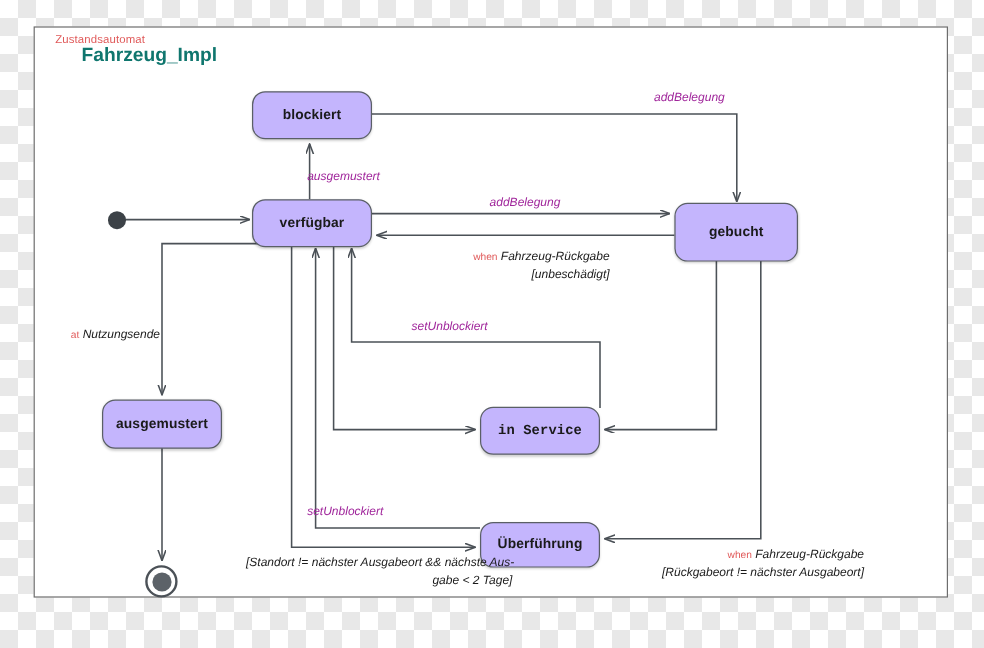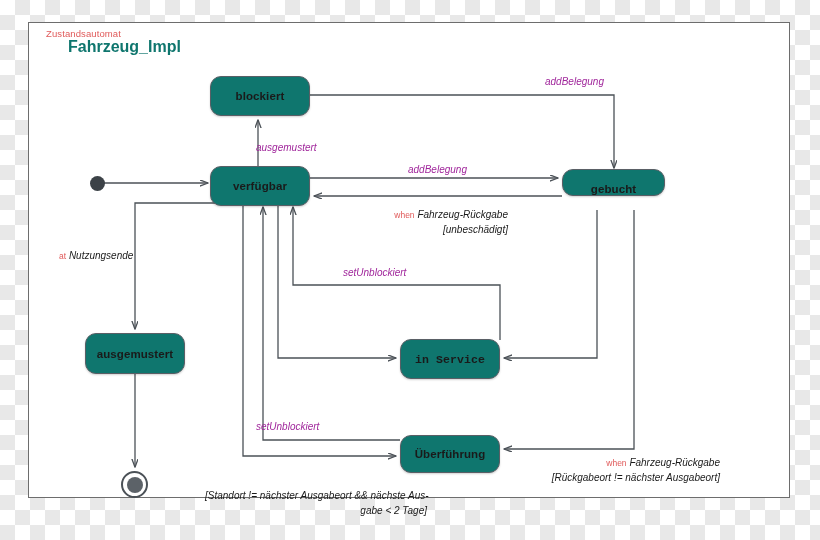--- a/index.html
+++ b/index.html
@@ -59,21 +59,21 @@
     left: 0;
     top: 0;
     width: 820px;
     height: 540px;
     pointer-events: none;
   }
   
   .state {
     position: absolute;
     box-sizing: border-box;
-    background: #0f766e;
+    background: #c4b5fd;
     border: 1.3px solid #5a5f66;
     border-radius: 11px;
     display: flex;
     align-items: center;
     justify-content: center;
     box-shadow: 0 1px 2px rgba(0,0,0,0.18);
   }
   .state span {
     font-size: 11.5px;
     font-weight: bold;
@@ -183,21 +183,21 @@
   <div class="final-node" style="left:121px; top:471px;"></div>
 
   <div class="state" style="left:210px; top:76px; width:100px; height:40px;">
     <span>blockiert</span>
   </div>
 
   <div class="state" style="left:210px; top:166px; width:100px; height:40px;">
     <span>verfügbar</span>
   </div>
 
-  <div class="state" style="left:562px; top:169px; width:103px; height:27px;align-items:flex-end;">
+  <div class="state" style="left:562px; top:169px; width:103px; height:49px;">
     <span>gebucht</span>
   </div>
 
   <div class="state" style="left:85px; top:333px; width:100px; height:41px;">
     <span>ausgemustert</span>
   </div>
 
   <div class="state" style="left:400px; top:339px; width:100px; height:40px;font-family:Liberation Mono, monospace;">
     <span>in Service</span>
   </div>
@@ -215,26 +215,26 @@
   <div class="lbl guard center2" style="left:358px; top:208px; width:150px;">
     <span class="kw">when</span>
     <span>Fahrzeug-Rückgabe</span><br>
     <span>[unbeschädigt]</span>
   </div>
 
   <div class="lbl trigger" style="left:343px; top:266px;">setUnblockiert</div>
 
   <div class="lbl trigger" style="left:256px; top:420px;">setUnblockiert</div>
 
-  <div class="lbl guard" style="left:59px; top:249px;">
+  <div class="lbl guard" style="left:59px; top:273px;">
     <span class="kw">at</span>
     <span>Nutzungsende</span>
   </div>
 
-  <div class="lbl guard center2" style="left:205px; top:489px; width:222px;">
+  <div class="lbl guard center2" style="left:205px; top:463px; width:222px;">
     <span>[Standort != nächster Ausgabeort &amp;&amp; nächste Aus-</span><br>
     <span>gabe &lt; 2 Tage]</span>
   </div>
 
   <div class="lbl guard center2" style="left:500px; top:456px; width:220px;">
     <span class="kw">when</span>
     <span>Fahrzeug-Rückgabe</span><br>
     <span>[Rückgabeort != nächster Ausgabeort]</span>
   </div>
 

